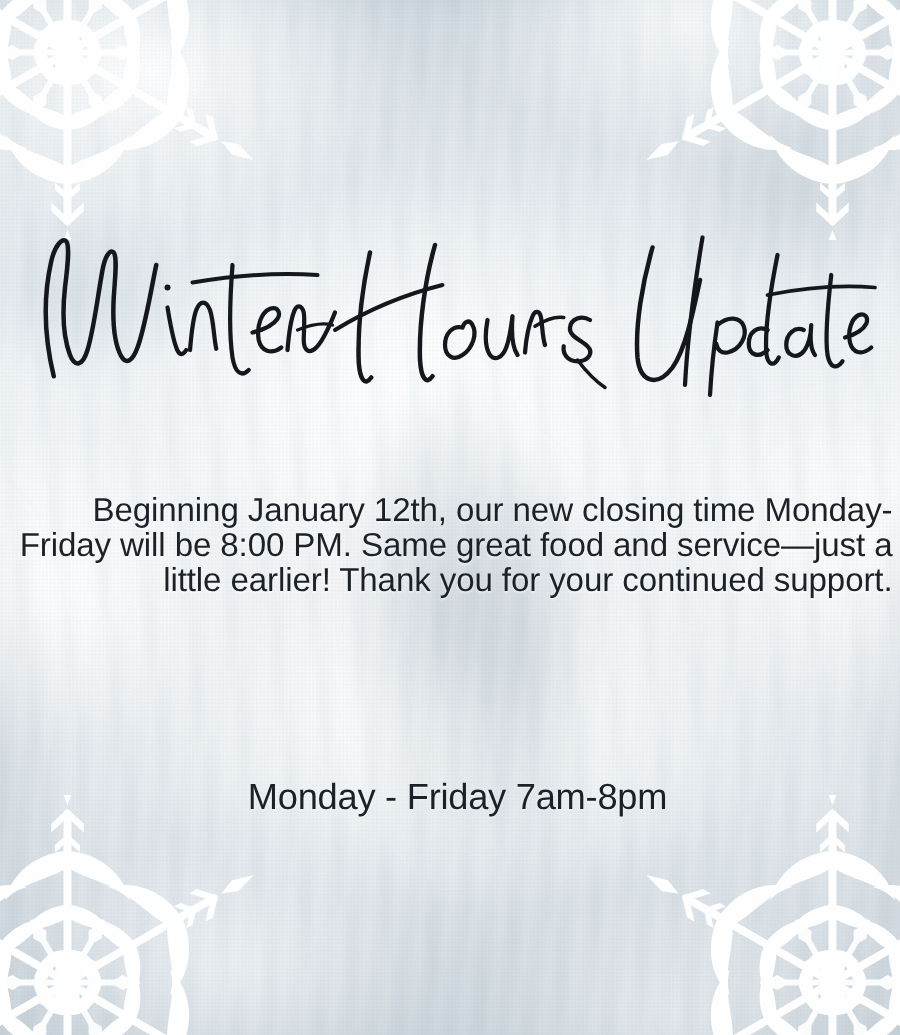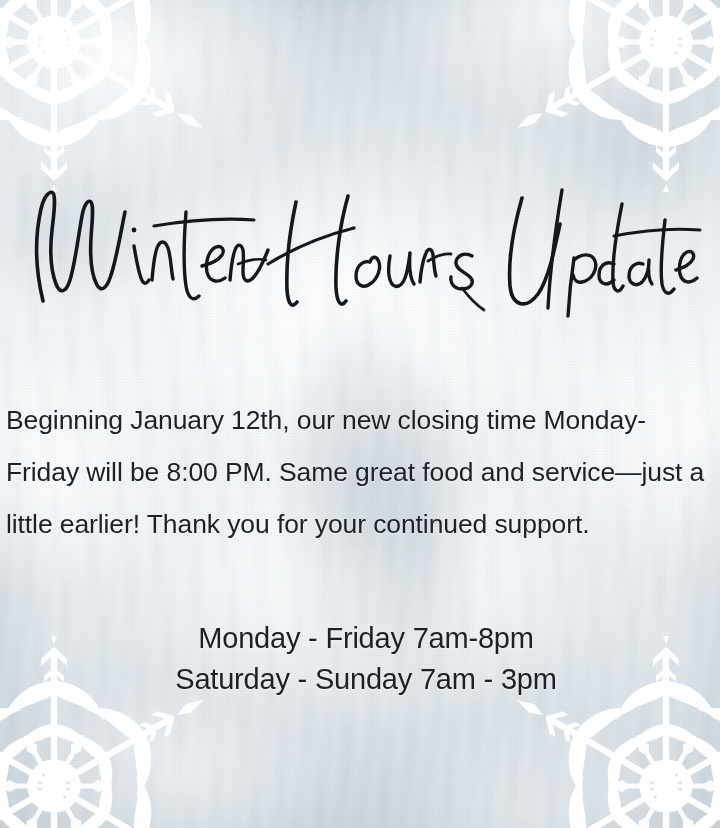--- a/index.html
+++ b/index.html
@@ -120,24 +120,24 @@
     text-align: center;
     height: 150px;
   }
   .title svg { display: block; margin: 0 auto; }
 
   .body-copy {
     position: absolute;
     top: 394px;
     left: 6px;
     right: 6px;
-    text-align: left;
+    text-align: right;
     color: #1b2126;
     font-size: 26.5px;
-    line-height: 52px;
+    line-height: 28px;
     font-weight: 400;
     letter-spacing: -0.1px;
     text-shadow: 0 1px 2px rgba(255,255,255,0.55);
   }
 
   .hours {
     position: absolute;
     top: 618px;
     left: 0;
     right: 0;
@@ -334,17 +334,16 @@
         </g>
       </svg>
     </div>
 
     <div class="body-copy">
       <span>Beginning January 12th, our new closing time Monday- Friday will be 8:00 PM. Same great food and service—just a little earlier! Thank you for your continued support.</span>
     </div>
 
     <div class="hours">
       <span class="hours-line">Monday - Friday 7am-8pm</span>
-      <span class="hours-line">Saturday - Sunday 7am - 3pm</span>
     </div>
 
   </div>
 </div>
 
 </body></html>

